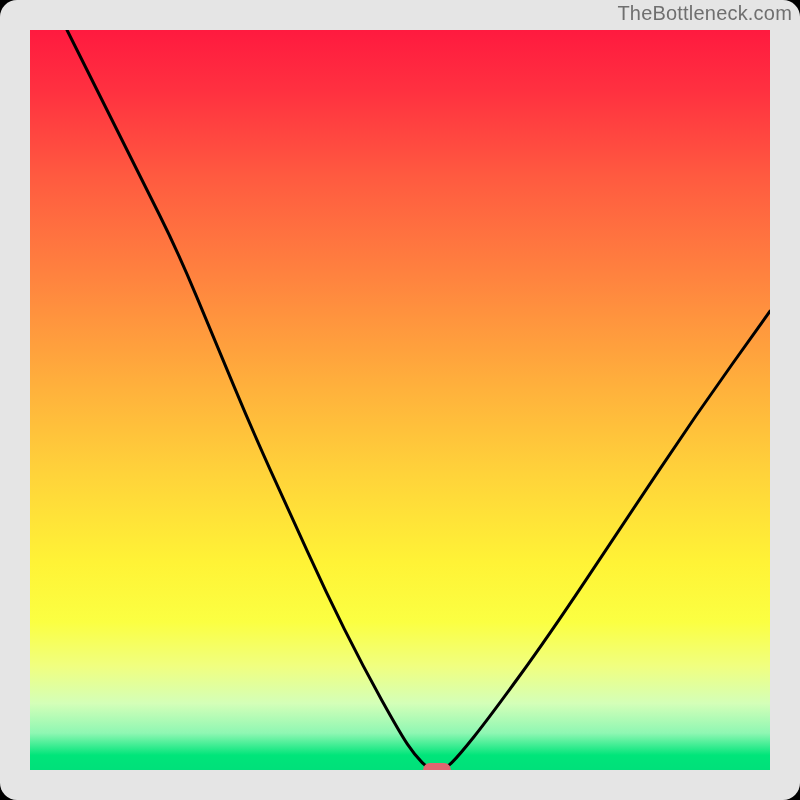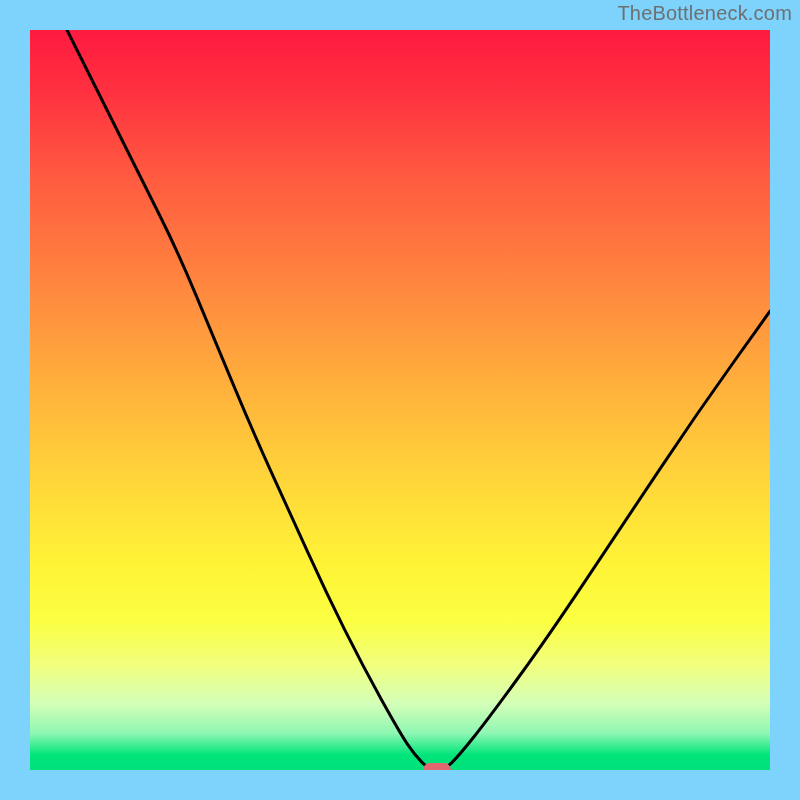--- a/index.html
+++ b/index.html
@@ -8,21 +8,22 @@
     width: 800px;
     height: 800px;
     background: #000;
     overflow: hidden;
     font-family: Arial, Helvetica, sans-serif;
   }
   .frame {
     position: relative;
     width: 800px;
     height: 800px;
-    background: #7dd3fc;
+    background: #e5e5e5;
+    border-radius: 17px;
   }
   .watermark {
     position: absolute;
     top: 2px;
     right: 8px;
     color: #6f6f6f;
     font-size: 20px;
     letter-spacing: 0.2px;
     z-index: 10;
   }

